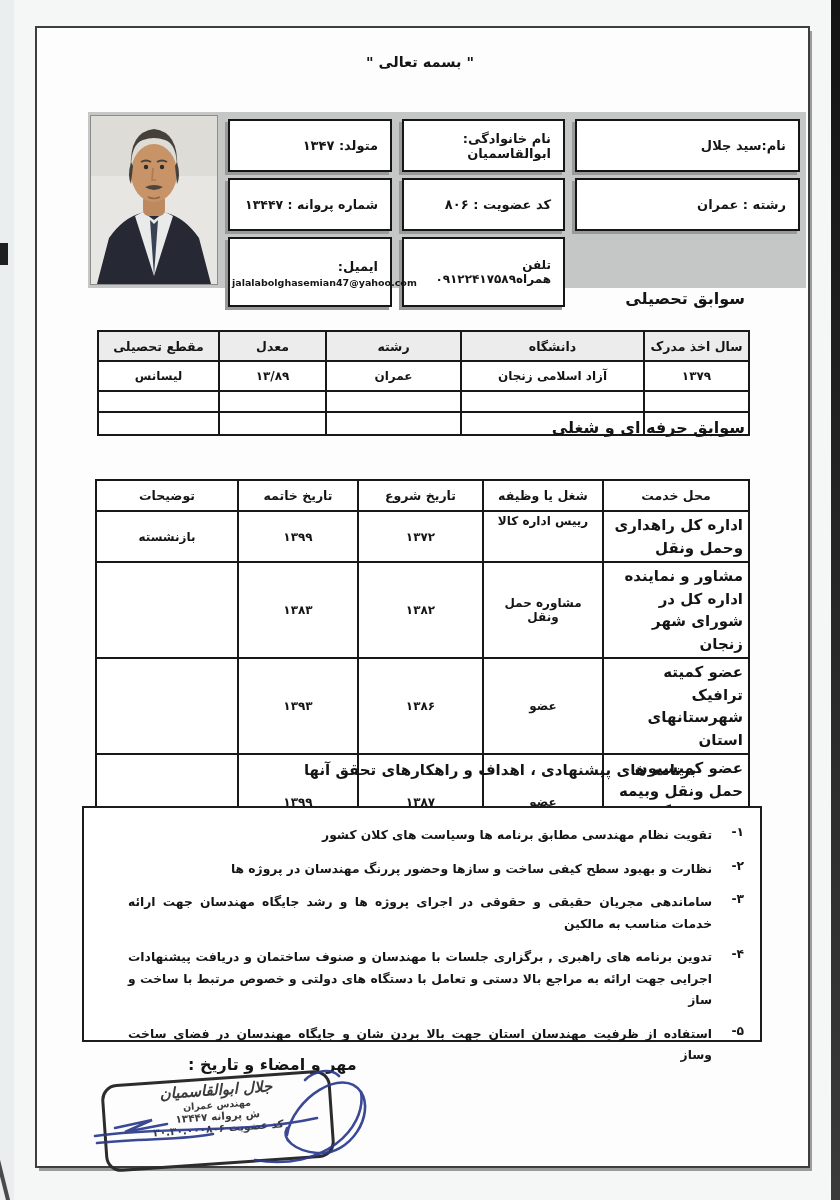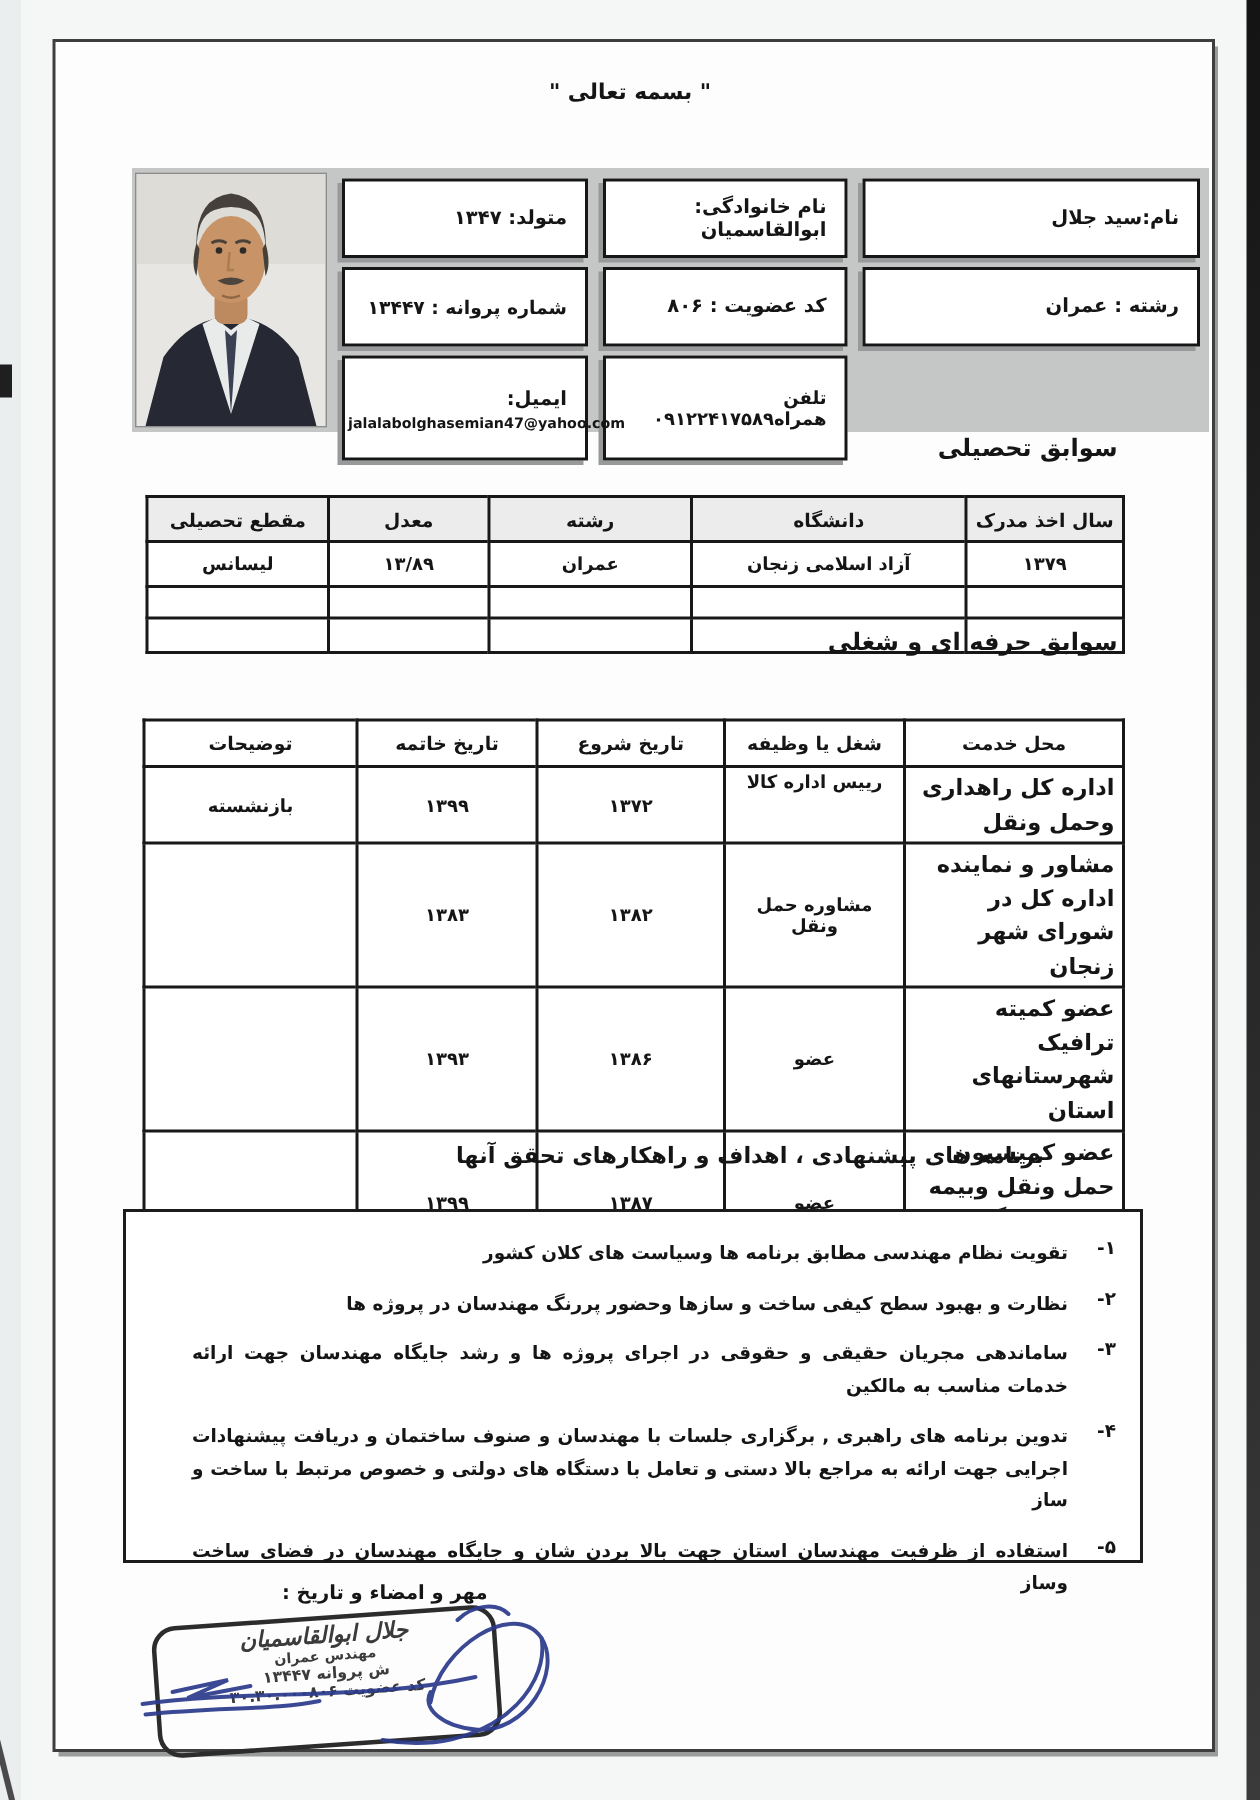--- a/index.html
+++ b/index.html
@@ -73,21 +73,21 @@
   }
   .pbox {
     left:82px; top:806px; width:680px; height:236px;
     border:2px solid #1c1c1c; background:#fff;
     direction:rtl; padding:17px 16px 0 16px;
   }
   .pitem { display:flex; direction:rtl; font-weight:bold; font-size:12.3px; margin-bottom:12px; }
   .pnum  { min-width:26px; text-align:right; }
   .ptext { flex:1; padding-left:28px; padding-right:6px; text-align:justify; line-height:1.75; }
 
-  .seal-label { top:1055px; left:188px; direction:rtl; font-weight:bold; font-size:13px; }
+  .seal-label { top:1055px; left:188px; direction:rtl; font-weight:bold; font-size:16px; }
 
   .stamp {
     left:103px; top:1077px; width:230px; height:88px;
     border:3px solid #2c2c2c; border-radius:16px;
     transform:rotate(-4deg);
     direction:rtl; text-align:center; color:#3b3b3b;
     padding-top:1px; background:transparent;
   }
   .stamp .l1 { font-size:15px; font-weight:bold; font-style:italic; letter-spacing:1px; }
   .stamp .l2 { font-size:9.5px; font-weight:bold; }

